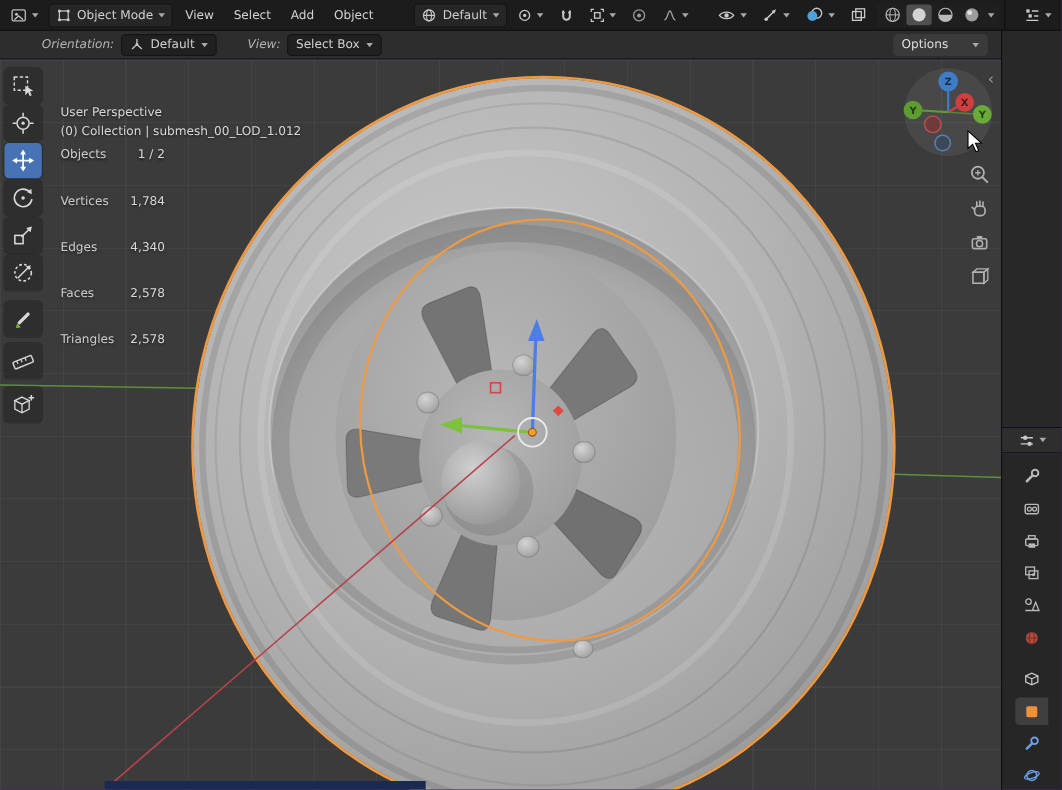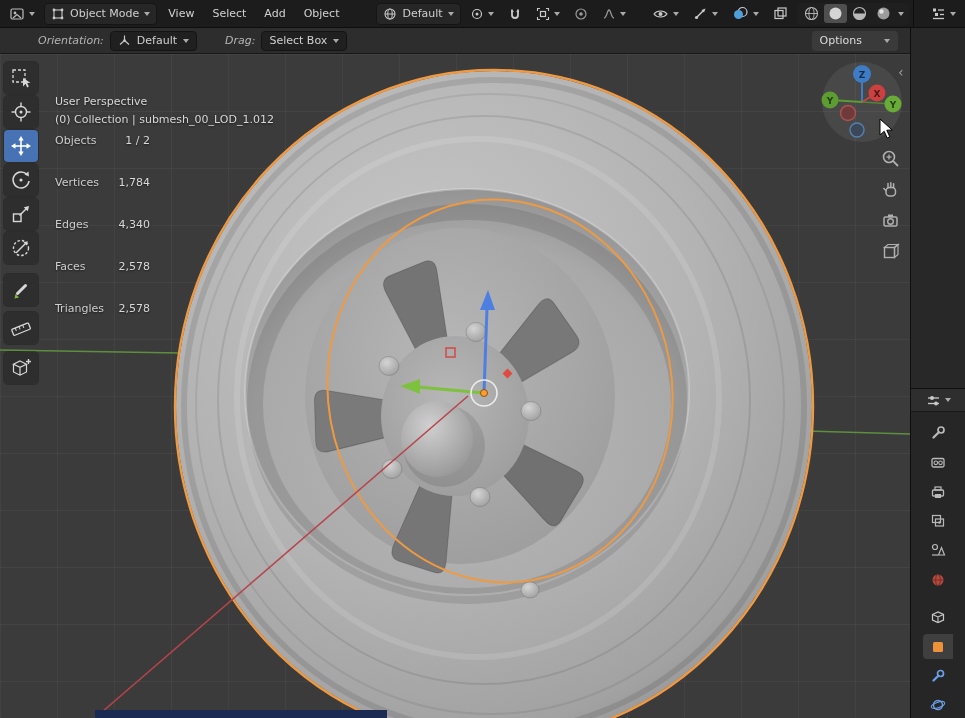--- a/index.html
+++ b/index.html
@@ -263,21 +263,21 @@
         <svg width="13" height="13">
             <line x1="6.5" y1="6.5" x2="6.5" y2="1.5" stroke="#c9c9c9" stroke-width="1.2"></line>
             <line x1="6.5" y1="6.5" x2="2" y2="10.5" stroke="#c9c9c9" stroke-width="1.2"></line>
             <line x1="6.5" y1="6.5" x2="11" y2="10.5" stroke="#c9c9c9" stroke-width="1.2"></line>
             <circle cx="6.5" cy="6.5" r="1.3" fill="#c9c9c9"></circle>
           </svg>
       </span>
       <span>Default</span>
       <i class="chv"></i>
     </div>
-    <span class="ts-label" style="margin-left:22px;">Drag:</span>
+    <span class="ts-label" style="margin-left:22px;">View:</span>
     <div class="ts-drop">
       <span>Select Box</span>
       <i class="chv"></i>
     </div>
     <div class="opt-btn">
       <span>Options</span>
       <i class="chv"></i>
     </div>
   </div>
 

